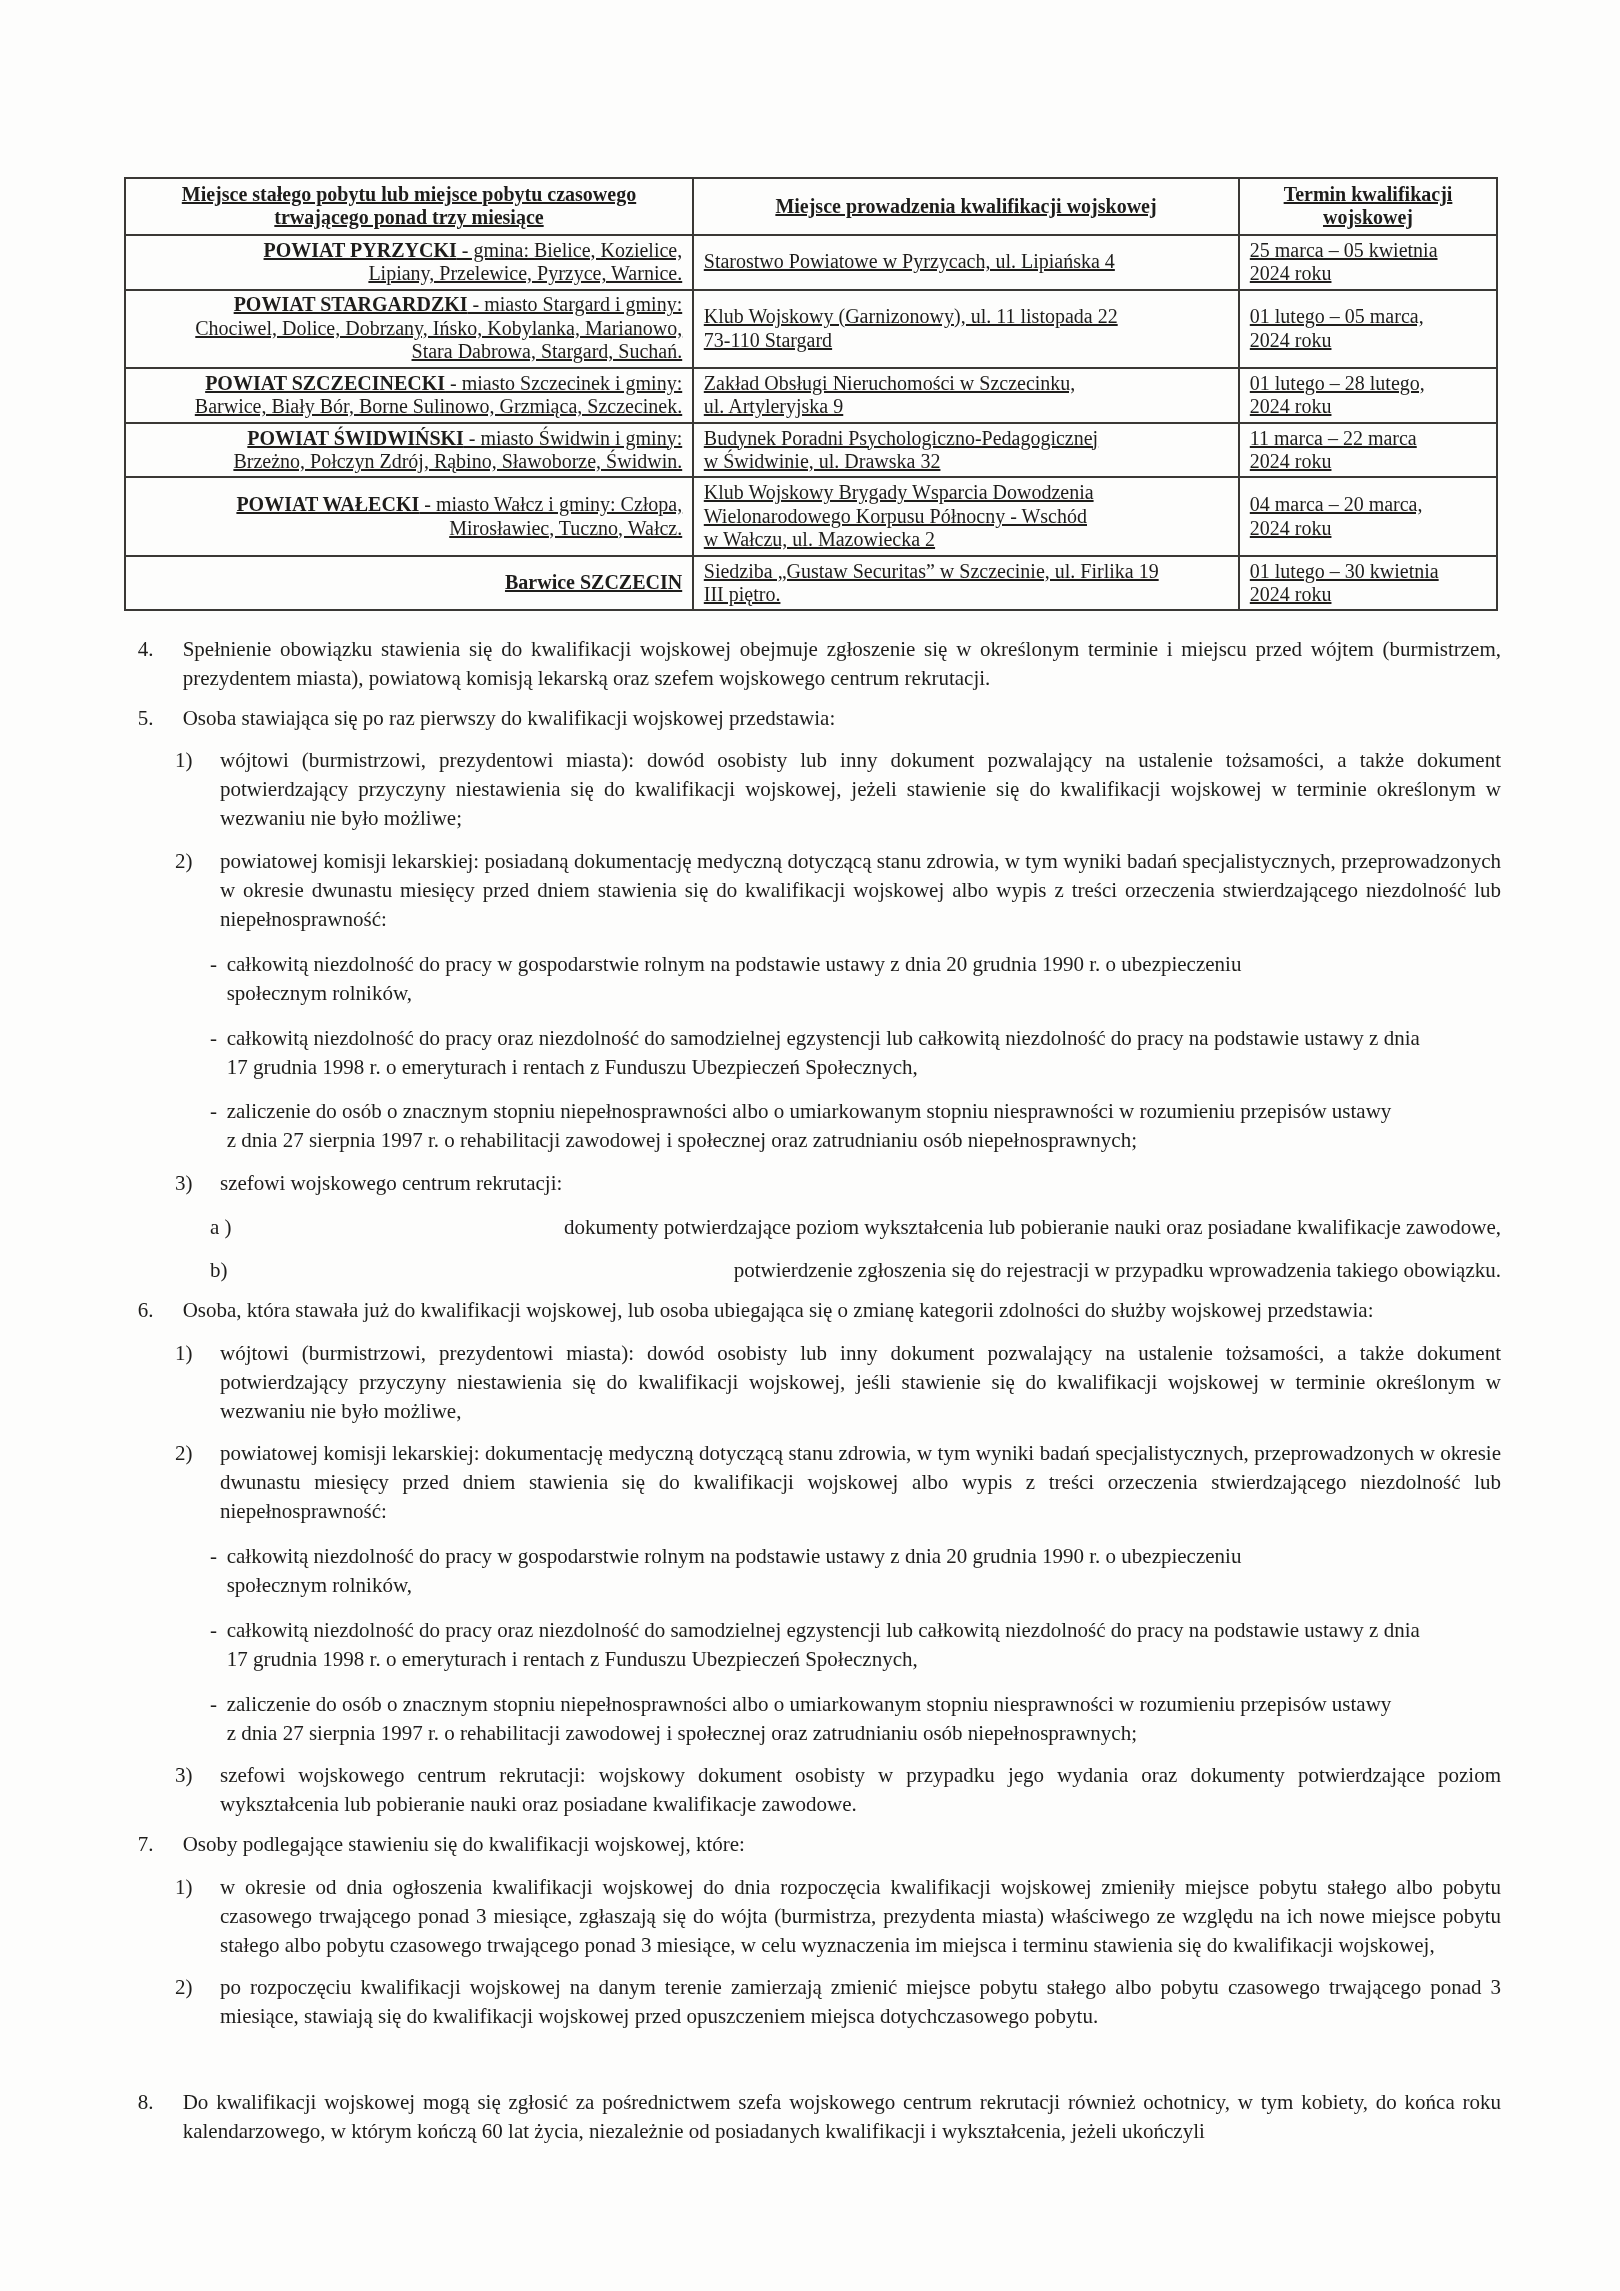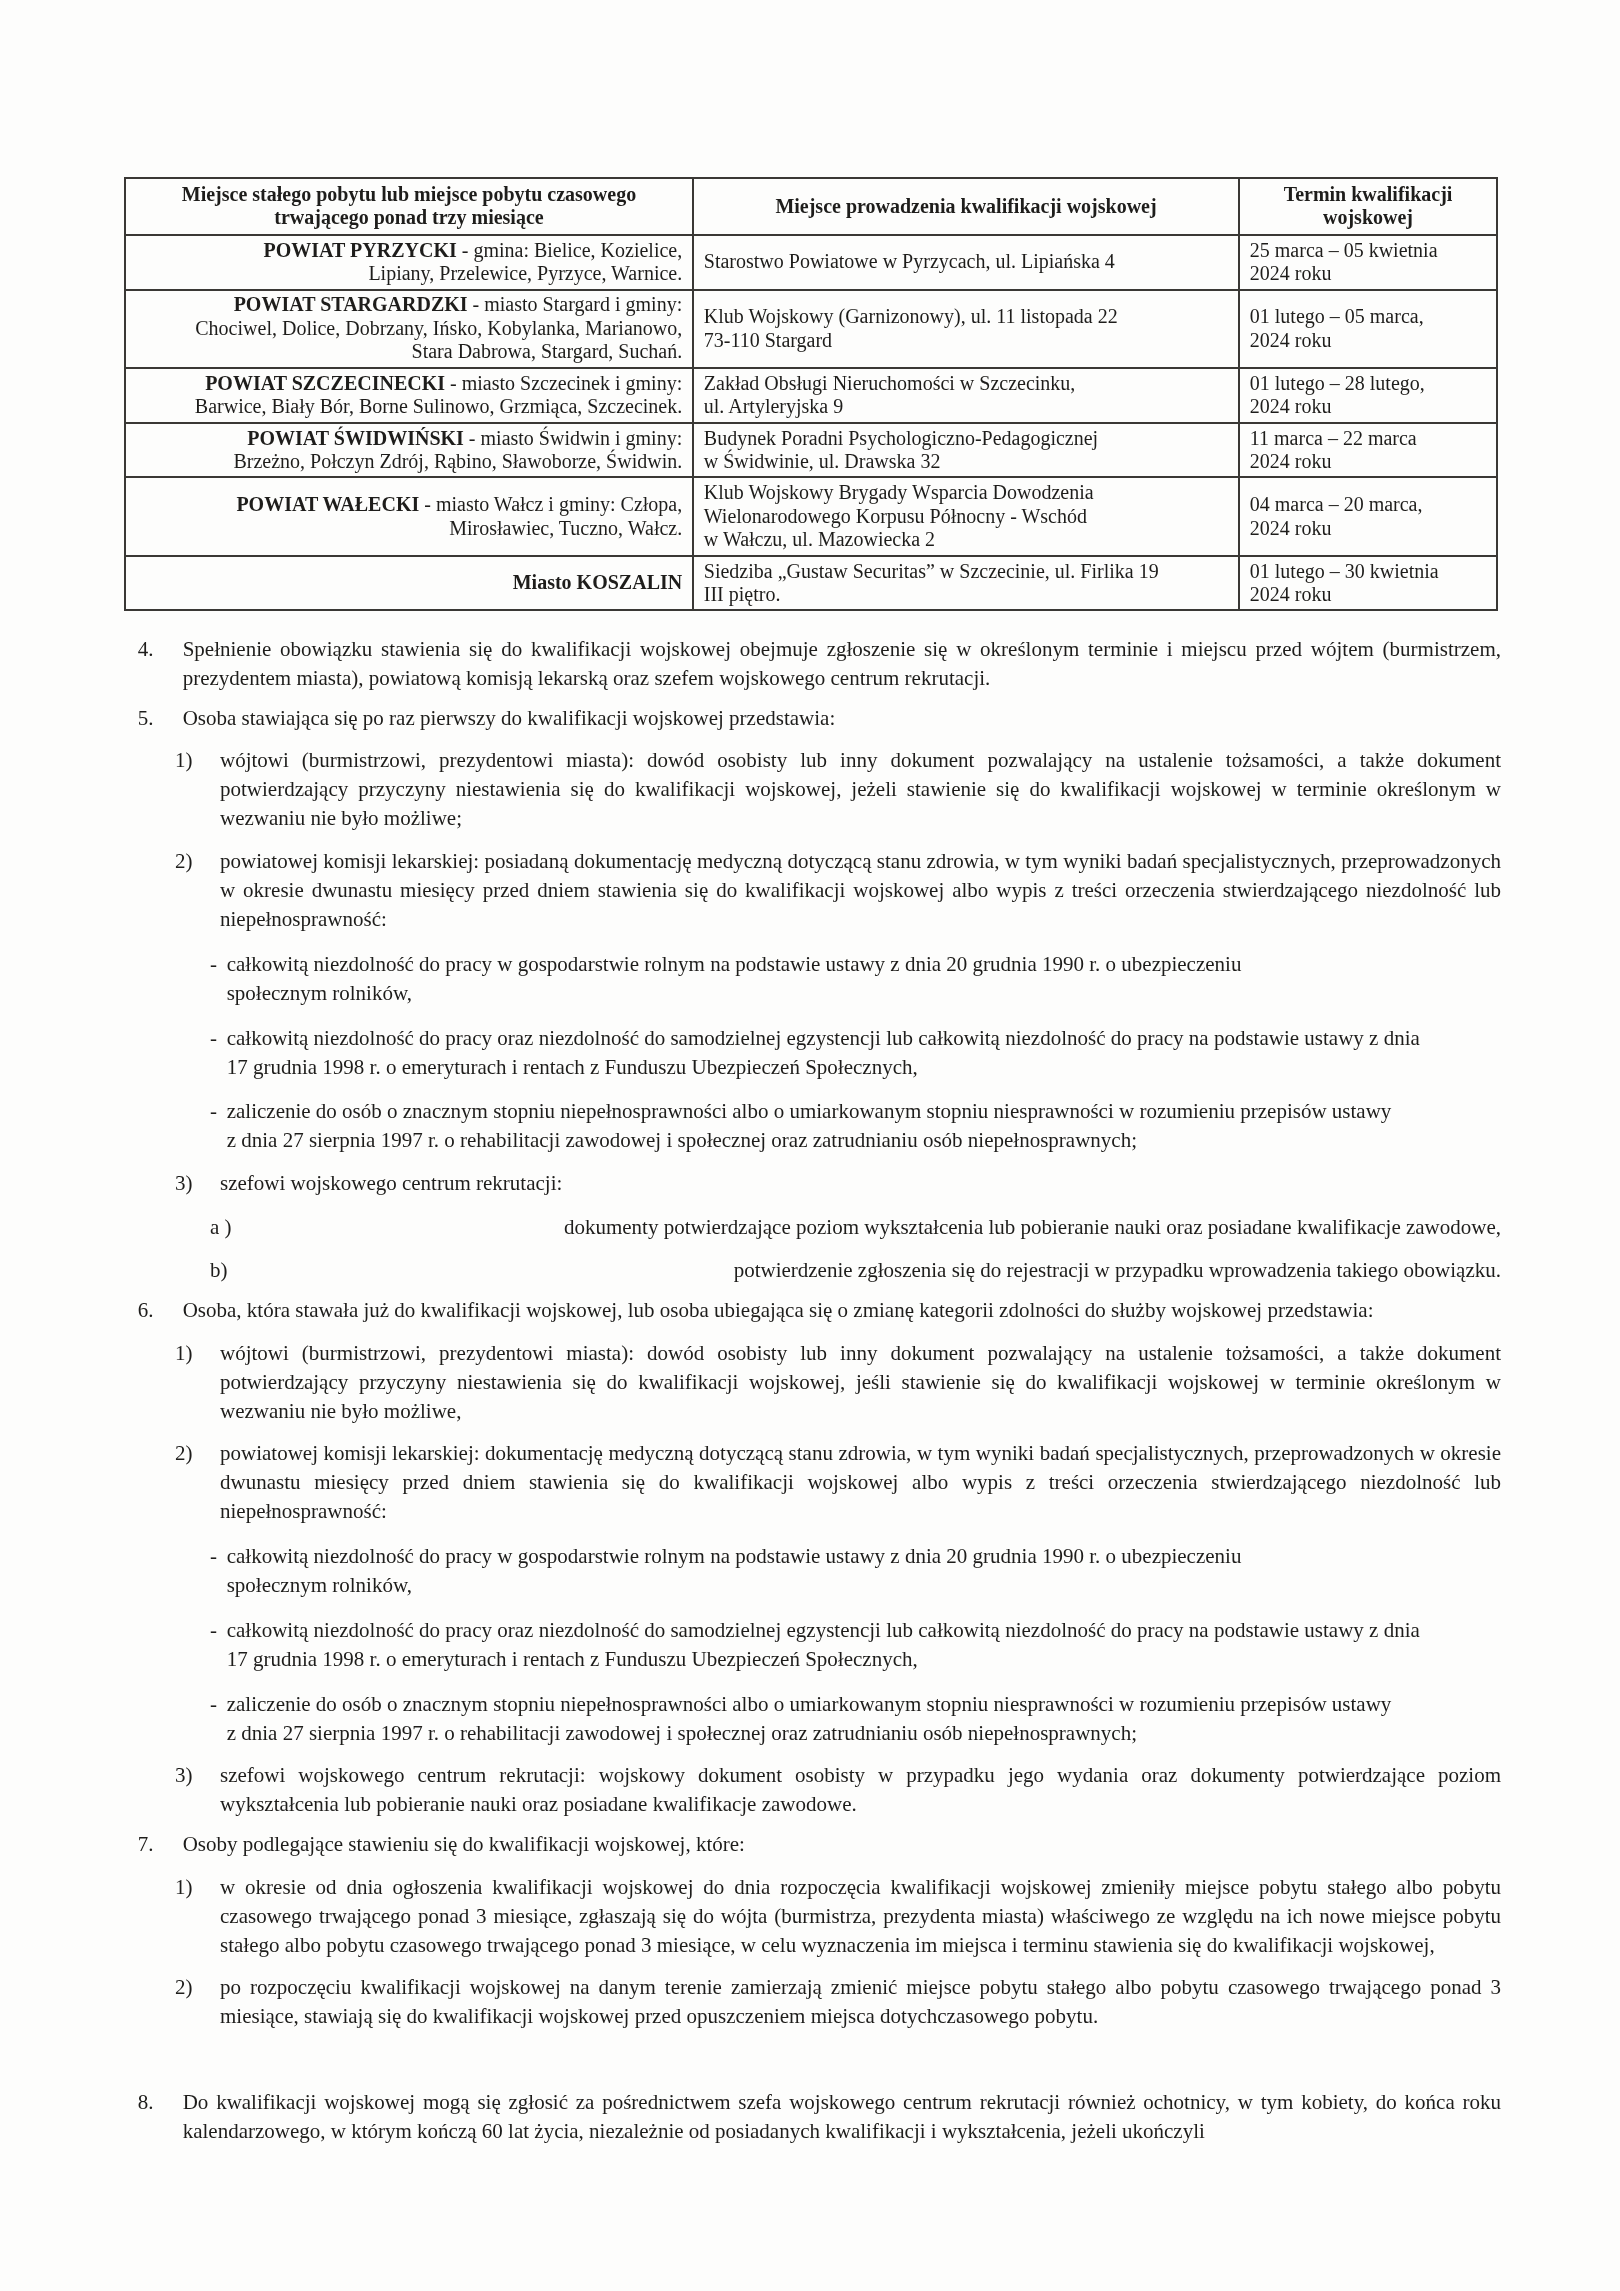--- a/index.html
+++ b/index.html
@@ -18,20 +18,21 @@
     font-family: "Liberation Serif", "DejaVu Serif", serif;
     color: #1e1d1b;
     overflow: hidden;
   }
 
   
   table.qual {
     border-collapse: collapse;
     width: 1372px;
     table-layout: fixed;
+    text-decoration: underline;
   }
   table.qual th, table.qual td {
     border: 2px solid #3a3835;
     font-size: 20px;
     line-height: 23.5px;
     vertical-align: middle;
     padding: 2.9px 9.8px;
     white-space: pre-line;
     font-weight: normal;
   }
@@ -128,21 +129,21 @@
       <tr>
         <td class="area"><span class="b">POWIAT WAŁECKI</span><span> - miasto Wałcz i gminy: Człopa,
 Mirosławiec, Tuczno, Wałcz.</span></td>
         <td class="place">Klub Wojskowy Brygady Wsparcia Dowodzenia
 Wielonarodowego Korpusu Północny - Wschód
 w Wałczu, ul. Mazowiecka 2</td>
         <td class="term">04 marca – 20 marca,
 2024 roku</td>
       </tr>
       <tr>
-        <td class="area"><span class="b">Miasto KOSZALIN</span><span></span></td>
+        <td class="area"><span class="b">Barwice SZCZECIN</span><span></span></td>
         <td class="place">Siedziba „Gustaw Securitas” w Szczecinie, ul. Firlika 19
 III piętro.</td>
         <td class="term">01 lutego – 30 kwietnia
 2024 roku</td>
       </tr>
     </tbody>
   </table>
 
   <div class="body-list">
 

